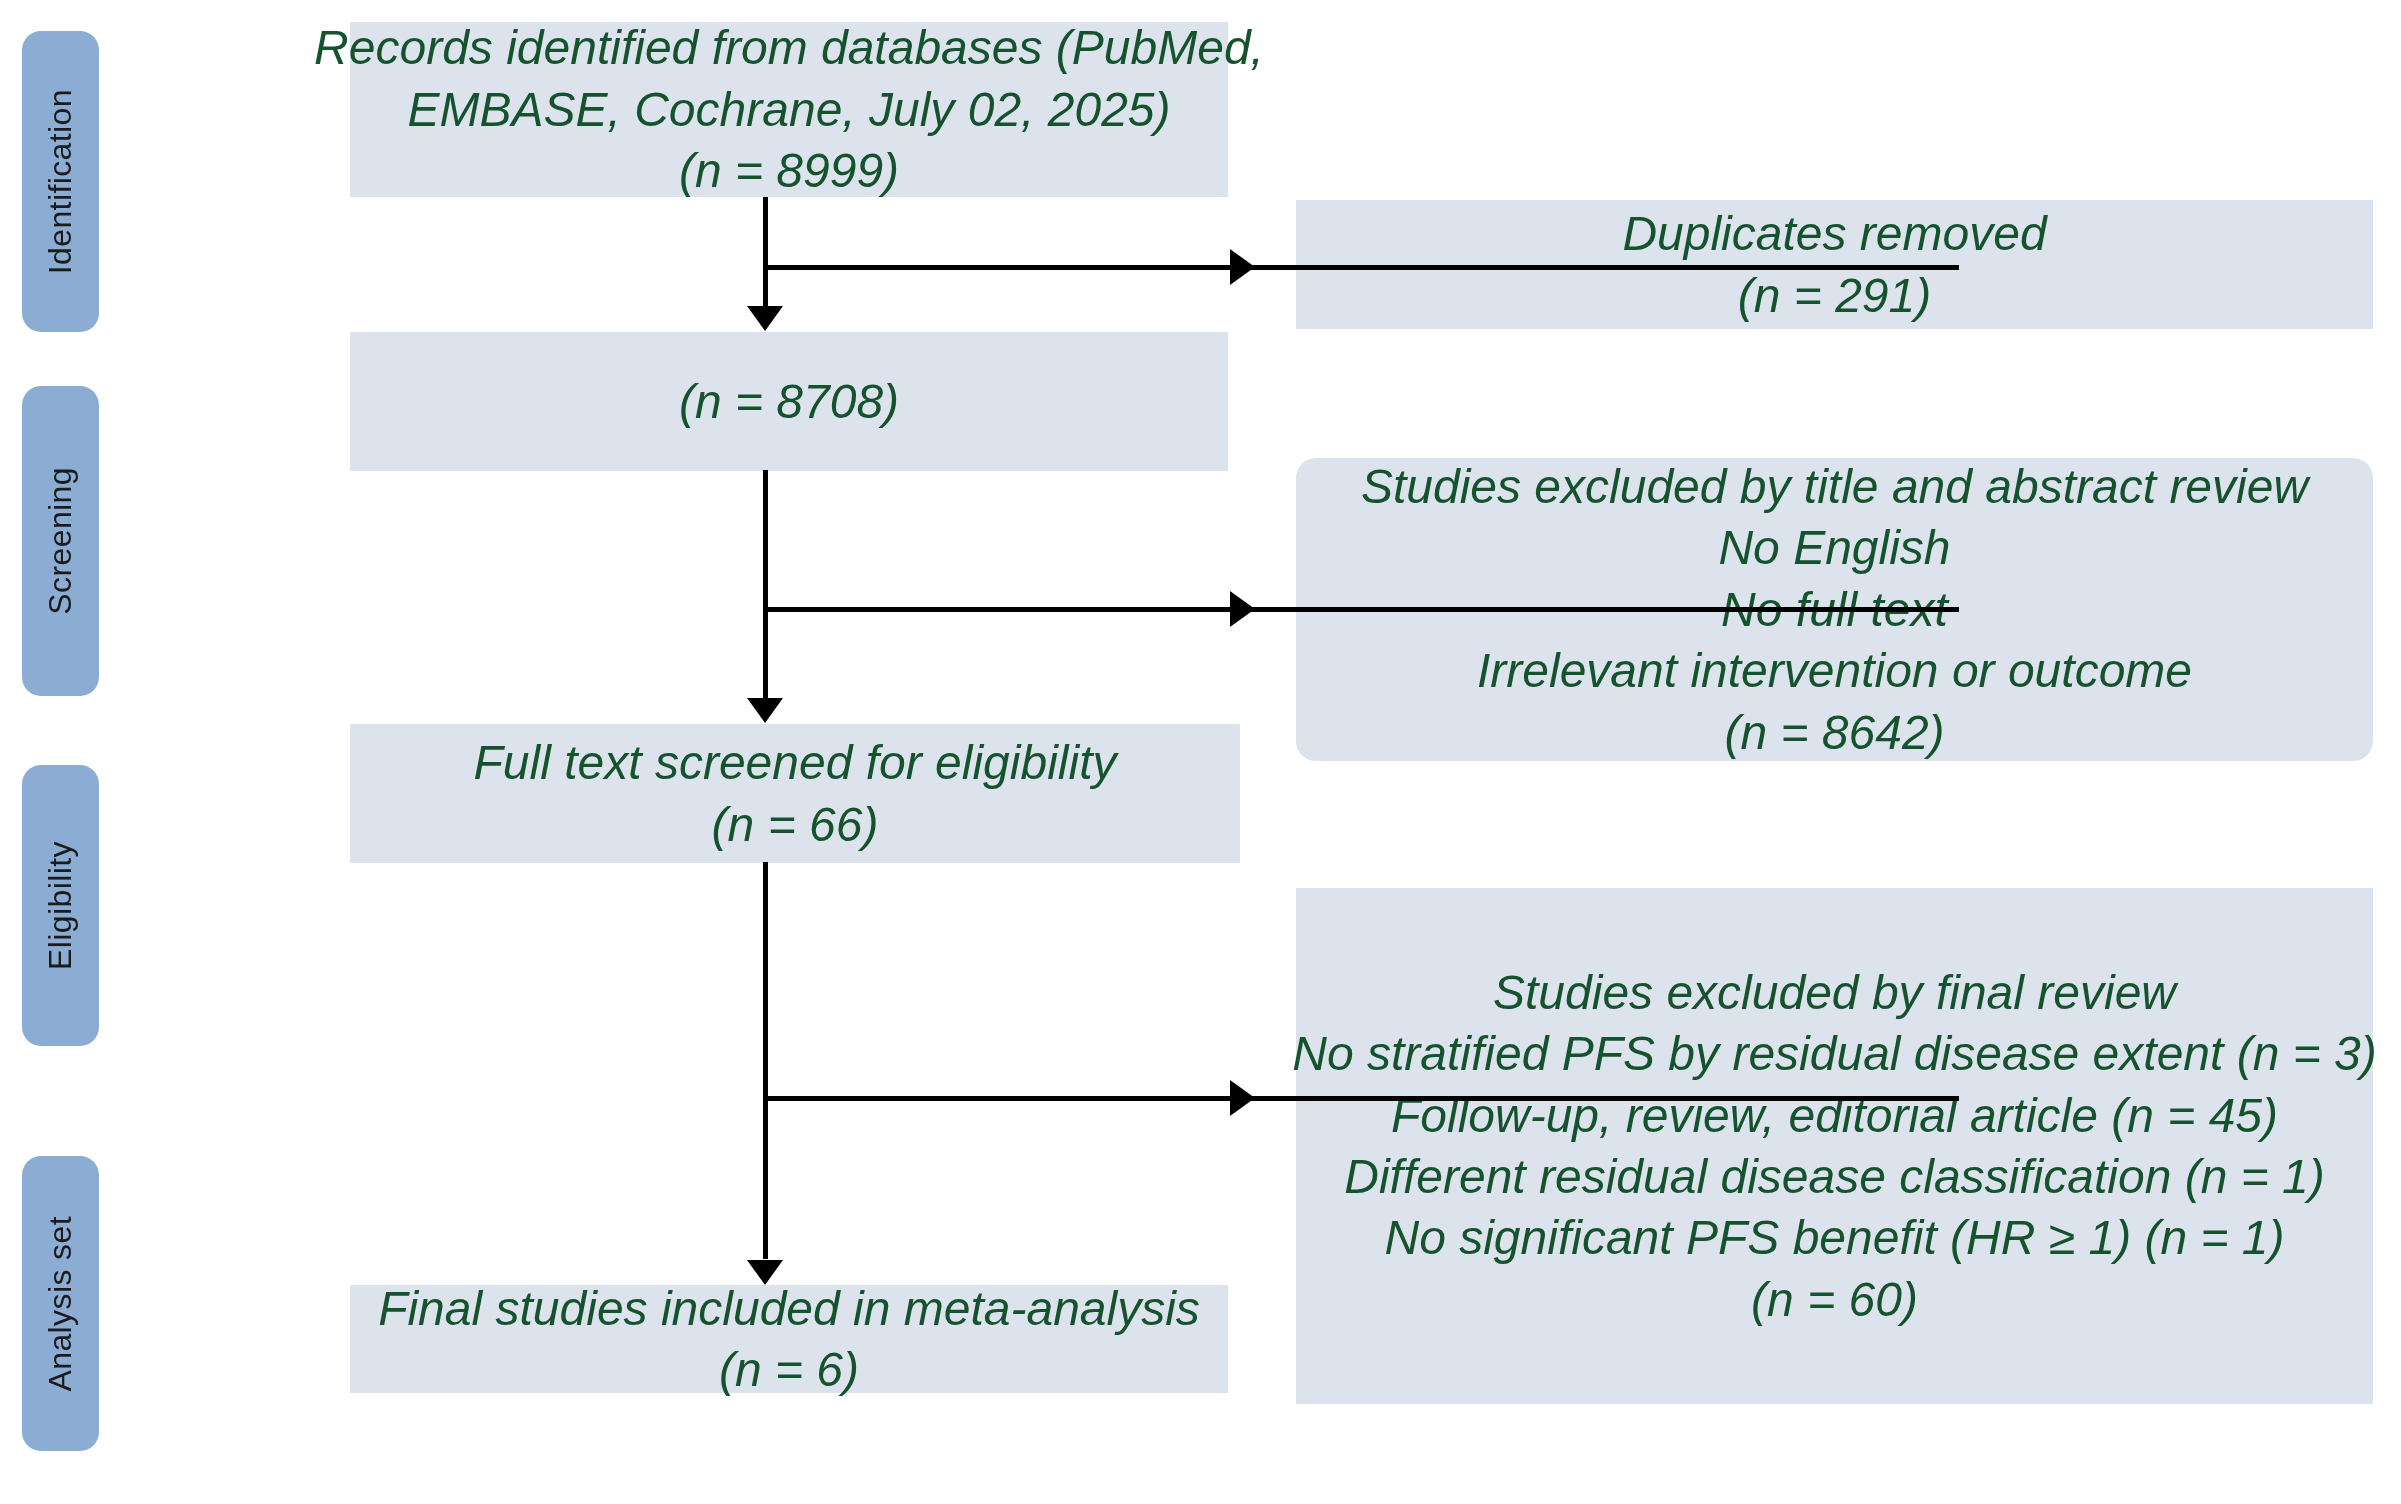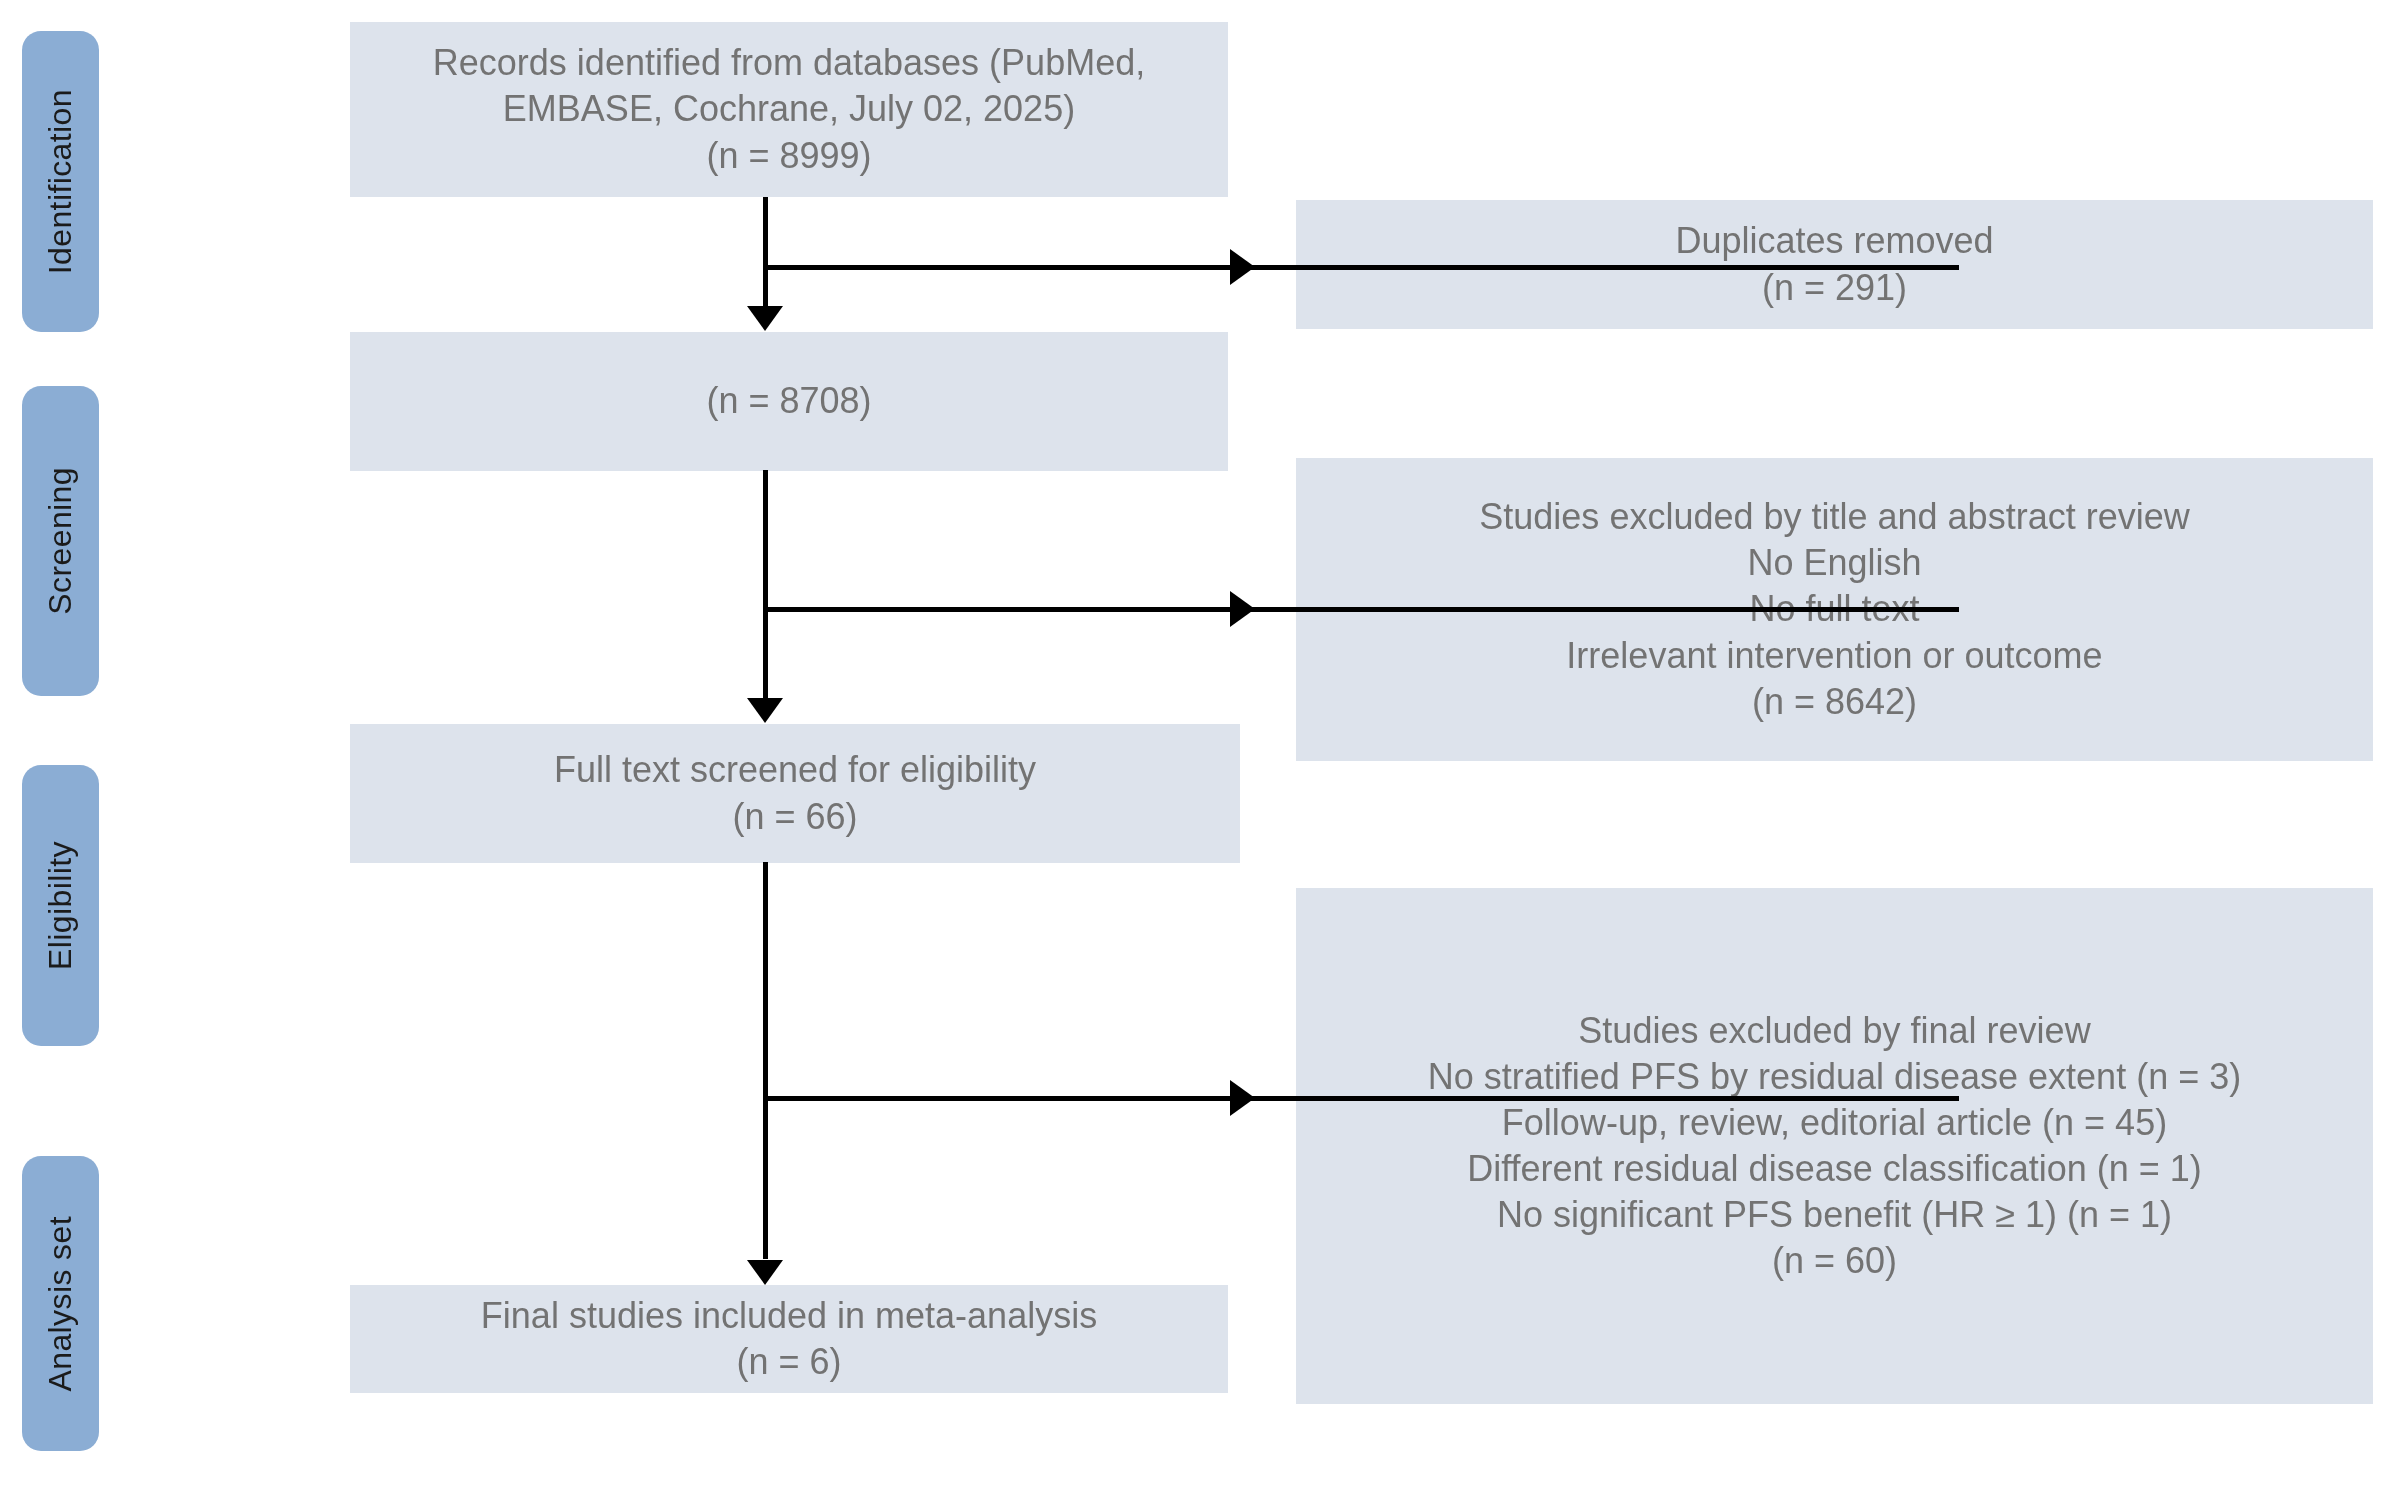--- a/index.html
+++ b/index.html
@@ -10,21 +10,21 @@
   
   .pill{position:absolute;background:#8badd4;border-radius:19px;
         display:flex;align-items:center;justify-content:center;}
   .pill span{display:block;writing-mode:vertical-rl;transform:rotate(180deg);
              font-size:32px;letter-spacing:0.4px;color:#1b1b1b;white-space:nowrap;}
 
   
   .box{position:absolute;background:#dde3ec;display:flex;flex-direction:column;
        align-items:center;justify-content:center;text-align:center;
        box-sizing:border-box;padding:4.4px 13px;}
-  .box .ln{display:block;font-size:36px;line-height:1.28;white-space:nowrap;color:#737373;}
+  .box .ln{display:block;font-size:48px;line-height:1.28;white-space:nowrap;color:#14532d;font-style:italic;}
 
   
   .vline{position:absolute;background:#000000;width:5.1px;}
   .hline{position:absolute;background:#000000;height:5.1px;}
   .arrow-down{position:absolute;width:0;height:0;
               border-left:18px solid transparent;border-right:18px solid transparent;
               border-top:25px solid #000000;}
   .arrow-right{position:absolute;width:0;height:0;
                border-top:18px solid transparent;border-bottom:18px solid transparent;
                border-left:25px solid #000000;}
@@ -65,21 +65,21 @@
   <div class="box" style="left:350px;top:1285px;width:878px;height:108px;">
     <span class="ln">Final studies included in meta-analysis</span>
     <span class="ln">(n = 6)</span>
   </div>
 
   <div class="box" style="left:1296px;top:200px;width:1077px;height:129px;">
     <span class="ln">Duplicates removed</span>
     <span class="ln">(n = 291)</span>
   </div>
 
-  <div class="box" style="left:1296px;top:458px;width:1077px;height:303px;">
+  <div class="box" style="left:1296px;top:458px;width:1077px;height:303px;border-radius:20px;">
     <span class="ln">Studies excluded by title and abstract review</span>
     <span class="ln">No English</span>
     <span class="ln">No full text</span>
     <span class="ln">Irrelevant intervention or outcome</span>
     <span class="ln">(n = 8642)</span>
   </div>
 
   <div class="box" style="left:1296px;top:888px;width:1077px;height:516px;">
     <span class="ln">Studies excluded by final review</span>
     <span class="ln">No stratified PFS by residual disease extent (n = 3)</span>

